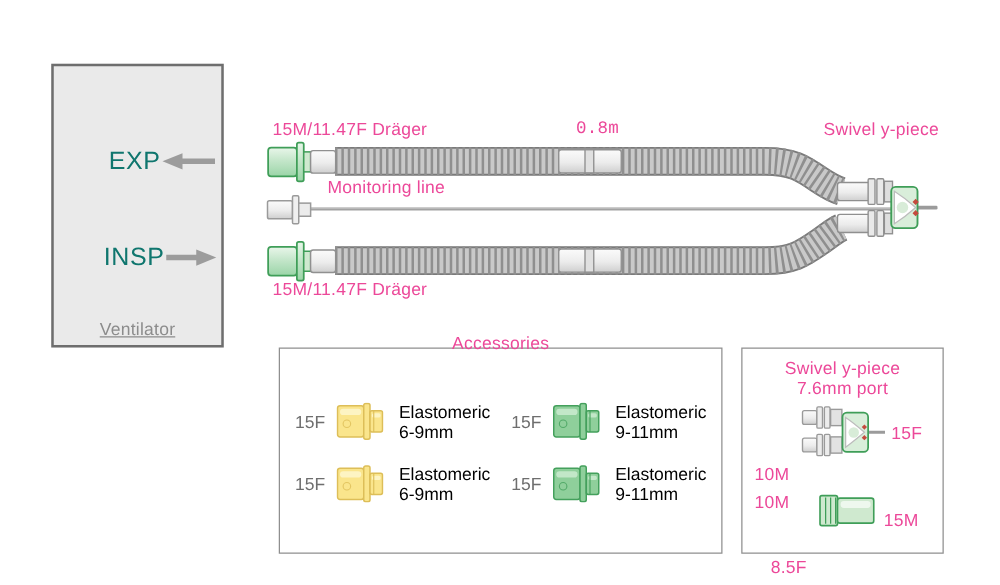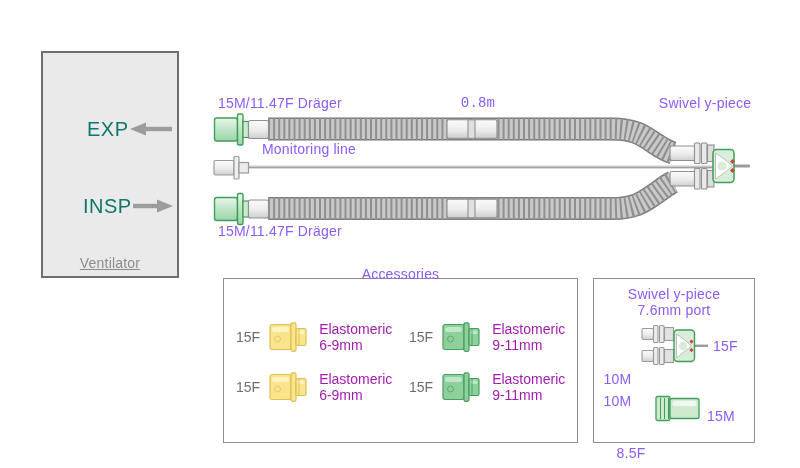--- a/index.html
+++ b/index.html
@@ -1,28 +1,28 @@
 <!DOCTYPE html>
 <html><head>
 <meta charset="utf-8">
 <style>
   html,body{margin:0;padding:0;background:#fff;}
   .stage{position:relative;width:800px;height:468px;background:#fff;overflow:hidden;
          font-family:"Liberation Sans",sans-serif;}
-  .lbl{position:absolute;font-size:14px;color:#8b5cf6;white-space:nowrap;letter-spacing:.2px;}
+  .lbl{position:absolute;font-size:14px;color:#ec4899;white-space:nowrap;letter-spacing:.2px;}
   .lbl.center{text-align:center;}
   .lbl.right{text-align:center;margin-top:44px;}
   .biglbl{position:absolute;font-size:20px;color:#0f766e;letter-spacing:.5px;white-space:nowrap;}
   .ventbox{position:absolute;left:41px;top:51px;width:138px;height:227px;
            background:#eaeaea;border:2px solid #6e6e6e;box-sizing:border-box;}
   .panel{position:absolute;background:#fff;border:1.5px solid #8f8f8f;box-sizing:border-box;}
   svg.overlay{position:absolute;left:0;top:0;pointer-events:none;}
   .acc-item{position:absolute;display:flex;align-items:center;gap:9px;height:32px;}
   .acc-size{font-size:14px;color:#6e6e6e;}
-  .acc-desc{font-size:14px;line-height:16px;color:#a21caf;padding-left:3px;}
+  .acc-desc{font-size:14px;line-height:16px;color:#000000;padding-left:3px;}
   .glyph{display:block;}
   .glyph-yellow .c-body{fill:#FAE58C;stroke:#DDBE58;stroke-width:1.2;}
   .glyph-yellow .c-hl{fill:#FDF4C3;stroke:none;}
   .glyph-yellow .c-dot{fill:none;stroke:#DDBE58;stroke-width:.9;opacity:.8;}
   .glyph-yellow .c-line{stroke:#DDBE58;stroke-width:.9;}
   .glyph-green .c-body{fill:#8FCF9B;stroke:#44A05C;stroke-width:1.2;}
   .glyph-green .c-hl{fill:#C2E7C8;stroke:none;}
   .glyph-green .c-dot{fill:none;stroke:#44A05C;stroke-width:.9;opacity:.8;}
   .glyph-green .c-line{stroke:#44A05C;stroke-width:.9;}
 </style>

